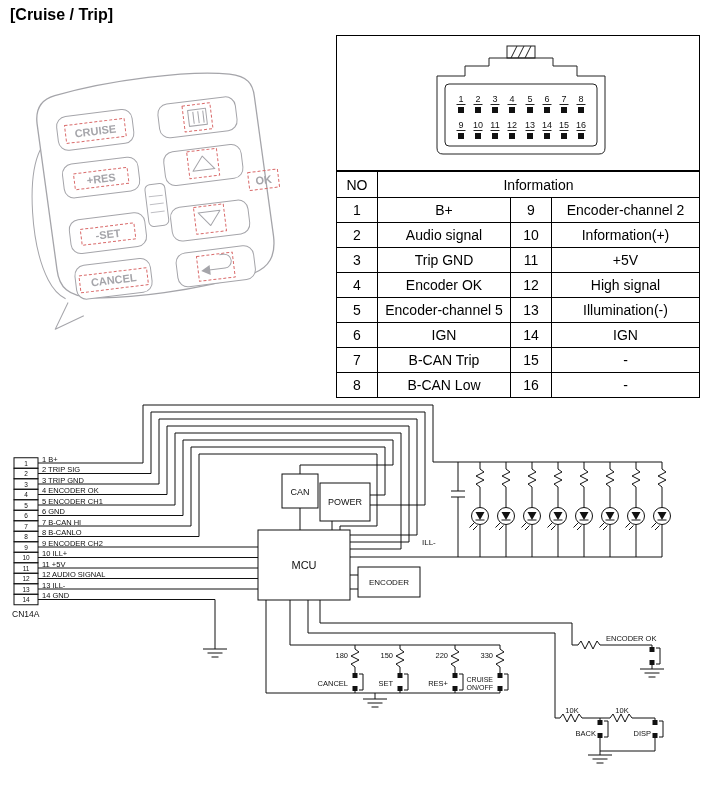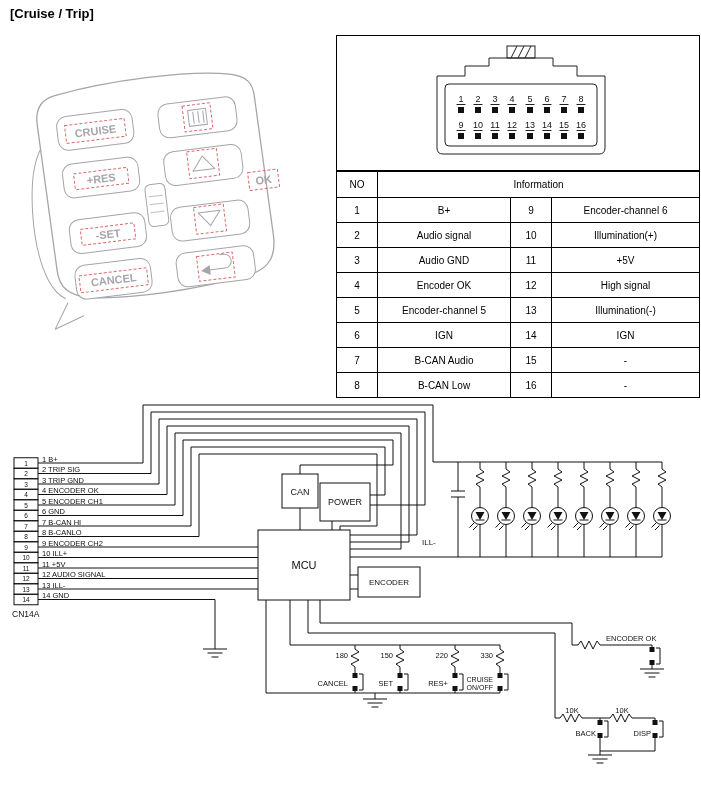--- a/index.html
+++ b/index.html
@@ -1,22 +1,22 @@
 <!DOCTYPE html>
 <html><head>
 <meta charset="utf-8">
 <style>
   html,body{margin:0;padding:0}
   body{width:701px;height:810px;position:relative;background:#fff;
        font-family:"Liberation Sans",sans-serif;overflow:hidden;color:#000}
-  .title{position:absolute;left:10px;top:6px;font-size:13px;font-weight:bold}
+  .title{position:absolute;left:10px;top:6px;font-size:16px;font-weight:bold}
   .panel{position:absolute;left:336px;top:35px;width:364px}
   .connector-box{border:1px solid #000;height:136px;box-sizing:border-box;overflow:hidden}
   table{border-collapse:collapse;width:100%;table-layout:fixed}
-  th,td{border:1px solid #000;text-align:center;font-size:10px;font-weight:400;
+  th,td{border:1px solid #000;text-align:center;font-size:14px;font-weight:400;
         height:25px;padding:0 2px;box-sizing:border-box}
   thead th{height:26px}
   .control{position:absolute;left:4px;top:44px}
   .schematic{position:absolute;left:0;top:395px}
   svg text{font-family:"Liberation Sans",sans-serif;fill:#111}
   .ctl-label{fill:#a5a5aa;font-weight:bold;font-size:11px}
 </style>
 </head>
 <body>
 
@@ -180,31 +180,31 @@
       <tr>
         <th>NO</th>
         <th colspan="3">Information</th>
       </tr>
     </thead>
     <tbody>
       <tr>
         <td>1</td>
         <td>B+</td>
         <td>9</td>
-        <td>Encoder-channel 6</td>
+        <td>Encoder-channel 2</td>
       </tr>
       <tr>
         <td>2</td>
         <td>Audio signal</td>
         <td>10</td>
-        <td>Illumination(+)</td>
+        <td>Information(+)</td>
       </tr>
       <tr>
         <td>3</td>
-        <td>Audio GND</td>
+        <td>Trip GND</td>
         <td>11</td>
         <td>+5V</td>
       </tr>
       <tr>
         <td>4</td>
         <td>Encoder OK</td>
         <td>12</td>
         <td>High signal</td>
       </tr>
       <tr>
@@ -214,21 +214,21 @@
         <td>Illumination(-)</td>
       </tr>
       <tr>
         <td>6</td>
         <td>IGN</td>
         <td>14</td>
         <td>IGN</td>
       </tr>
       <tr>
         <td>7</td>
-        <td>B-CAN Audio</td>
+        <td>B-CAN Trip</td>
         <td>15</td>
         <td>-</td>
       </tr>
       <tr>
         <td>8</td>
         <td>B-CAN Low</td>
         <td>16</td>
         <td>-</td>
       </tr>
     </tbody>

